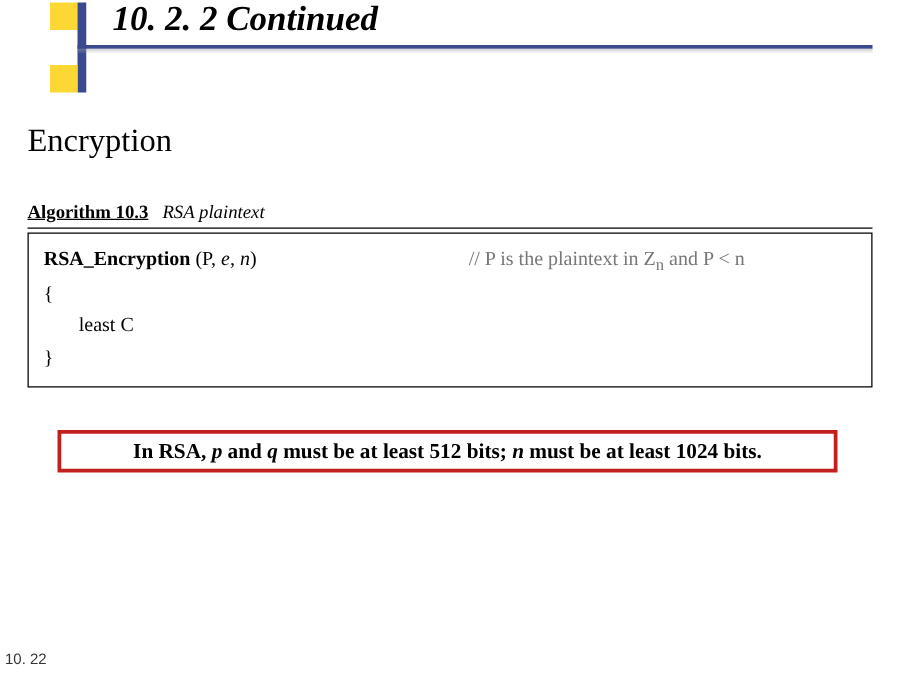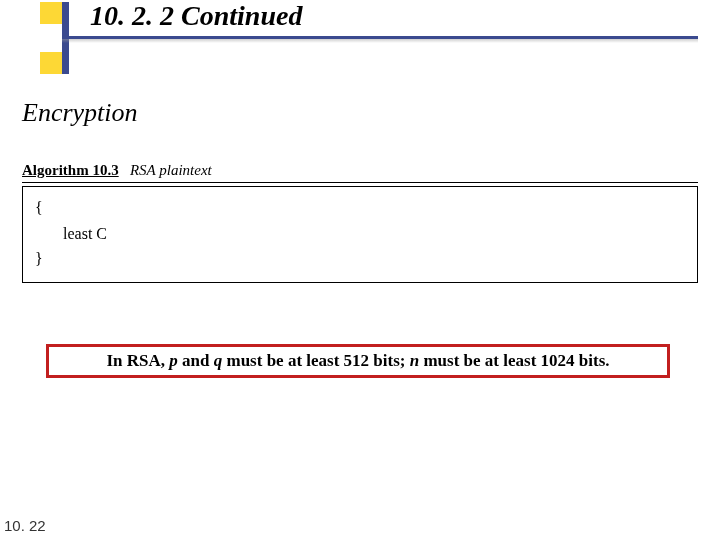--- a/index.html
+++ b/index.html
@@ -61,21 +61,20 @@
     left: 62px;
     top: 39px;
     width: 636px;
     height: 4px;
     background: linear-gradient(to bottom, rgba(160,160,160,0.5), rgba(255,255,255,0));
   }
   .section-heading {
     position: absolute;
     left: 22px;
     top: 98px;
-    font-style: italic;
     font-size: 26px;
     color: #000;
   }
   .algo-title {
     position: absolute;
     left: 22px;
     top: 162px;
     font-size: 15px;
     color: #000;
   }
@@ -127,21 +126,21 @@
     padding: 4px 8px;
     font-size: 17px;
     font-weight: bold;
     color: #000;
     text-align: center;
   }
   .page-num {
     position: absolute;
     left: 4px;
     bottom: 6px;
-    font-size: 15px;
+    font-size: 12px;
     font-family: Arial, sans-serif;
     color: #333;
   }
 </style>
 </head>
 <body>
 
 <div class="header-area">
   <div class="yellow-square-top"></div>
   <div class="blue-vline"></div>
@@ -153,20 +152,28 @@
 
 <div class="section-heading">Encryption</div>
 
 <div class="algo-title">
   <span class="bold">Algorithm 10.3</span>
   &nbsp;&nbsp;<span class="ital">RSA plaintext</span>
 </div>
 <div class="algo-title-rule"></div>
 
 <div class="algo-box">
+  <div class="algo-row">
+    <div class="algo-left">
+      <span class="bold">RSA_Encryption</span><span>&nbsp;(P,&nbsp;<span class="ital">e</span>,&nbsp;<span class="ital">n</span>)</span>
+    </div>
+    <div class="algo-right">
+      <span>// P is the plaintext in Z</span><sub>n</sub><span> and P &lt; n</span>
+    </div>
+  </div>
   <div class="brace">{</div>
   <div class="algo-row indent">
   </div>
   <div class="indent">least C</div>
   <div class="brace">}</div>
 </div>
 
 <div class="note-box">
   <span>In RSA, </span><span class="ital">p</span><span> and </span><span class="ital">q</span><span> must be at least 512 bits; </span><span class="ital">n</span><span> must be at least 1024 bits.</span>
 </div>

